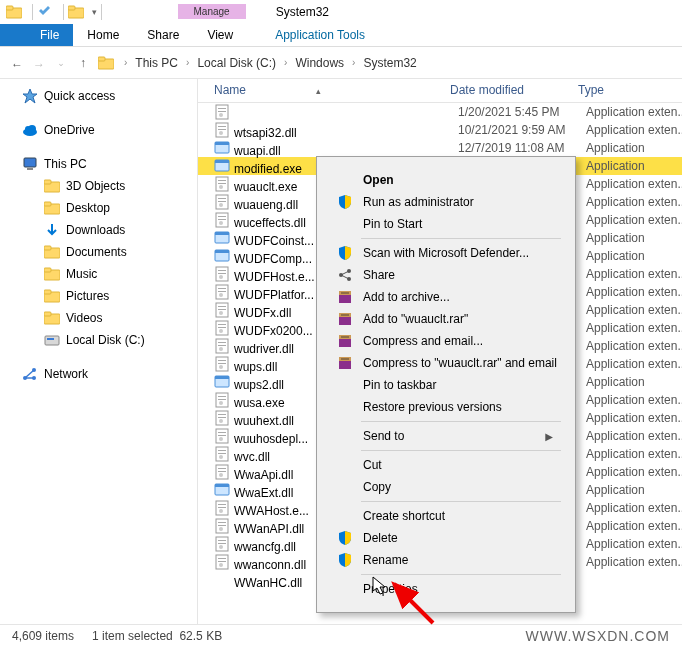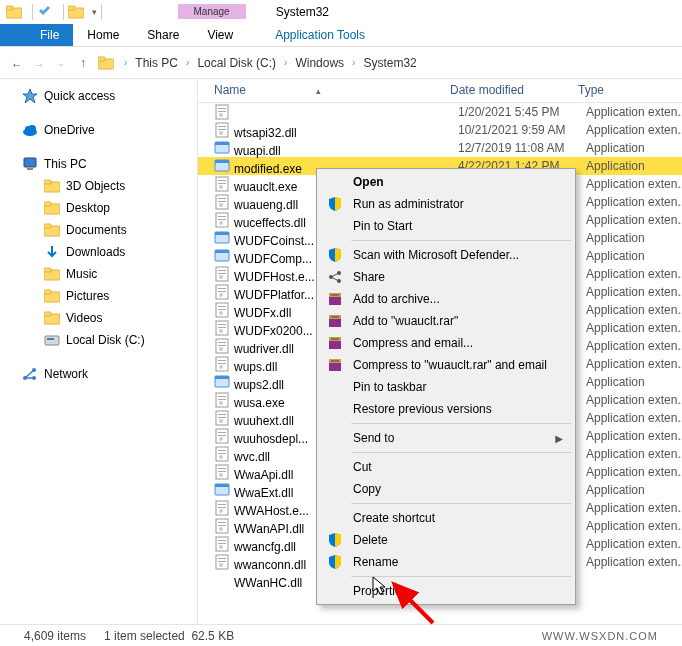--- a/index.html
+++ b/index.html
@@ -40,29 +40,29 @@
 .sort-arrow { font-size: 9px; color: #666; margin-left: 70px; }
 
 .rows { }
 .row { display: flex; height: 18px; align-items: center; padding-left: 16px; }
 .row.selected { background: #fde047; }
 .row .fic { width: 16px; height: 16px; margin-right: 4px; flex-shrink: 0; }
 .row .fname { width: 224px; white-space: nowrap; overflow: hidden; margin-top: 42px; }
 .row .fdate { width: 128px; color: #555; white-space: nowrap; }
 .row .ftype { flex: 1; color: #555; white-space: nowrap; overflow: hidden; }
 
-.context-menu { position: absolute; left: 316px; top: 168px; width: 260px; background: #f0f0f0; border: 1px solid #a0a0a0; box-shadow: 4px 4px 6px rgba(0,0,0,0.25); padding: 2px; z-index: 50; }
+.context-menu { position: absolute; left: 316px; top: 156px; width: 260px; background: #f0f0f0; border: 1px solid #a0a0a0; box-shadow: 4px 4px 6px rgba(0,0,0,0.25); padding: 12px; z-index: 50; }
 .cm-item { display: flex; align-items: center; height: 22px; padding-left: 34px; position: relative; cursor: default; }
 .cm-item .cm-ic { position: absolute; left: 8px; width: 16px; height: 16px; }
 .cm-item.bold { font-weight: bold; }
 .cm-item .arrow { margin-left: auto; margin-right: 10px; color: #555; font-size: 10px; }
 .cm-sep { height: 1px; background: #d0d0d0; margin: 3px 2px 3px 32px; }
 
-.status { height: 22px; display: flex; align-items: center; padding: 0 24px; gap: 18px; border-top: 1px solid #e5e5e5; color: #444; }
-.status .right { margin-left: auto; color: #666; letter-spacing: 1px; font-size: 11px; }
+.status { height: 22px; display: flex; align-items: center; padding: 0 12px; gap: 18px; border-top: 1px solid #e5e5e5; color: #444; }
+.status .right { margin-left: auto; color: #666; letter-spacing: 1px; font-size: 14px; }
 
 
 .arrow-pointer { position: absolute; left: 388px; top: 578px; z-index: 60; }
 </style>
 </head>
 <body>
 
 <svg width="0" height="0" style="position:absolute">
   <defs>
     <g id="ic-folder">
@@ -207,29 +207,29 @@
           <span>3D Objects</span>
         </div>
         <div class="tree-item indent">
           <svg class="ico">
             <use href="#ic-folder"></use>
           </svg>
           <span>Desktop</span>
         </div>
         <div class="tree-item indent">
           <svg class="ico">
+            <use href="#ic-down"></use>
+          </svg>
+          <span>Downloads</span>
+        </div>
+        <div class="tree-item indent">
+          <svg class="ico">
             <use href="#ic-folder"></use>
           </svg>
           <span>Documents</span>
-        </div>
-        <div class="tree-item indent">
-          <svg class="ico">
-            <use href="#ic-down"></use>
-          </svg>
-          <span>Downloads</span>
         </div>
         <div class="tree-item indent">
           <svg class="ico">
             <use href="#ic-folder"></use>
           </svg>
           <span>Music</span>
         </div>
         <div class="tree-item indent">
           <svg class="ico">
             <use href="#ic-folder"></use>

